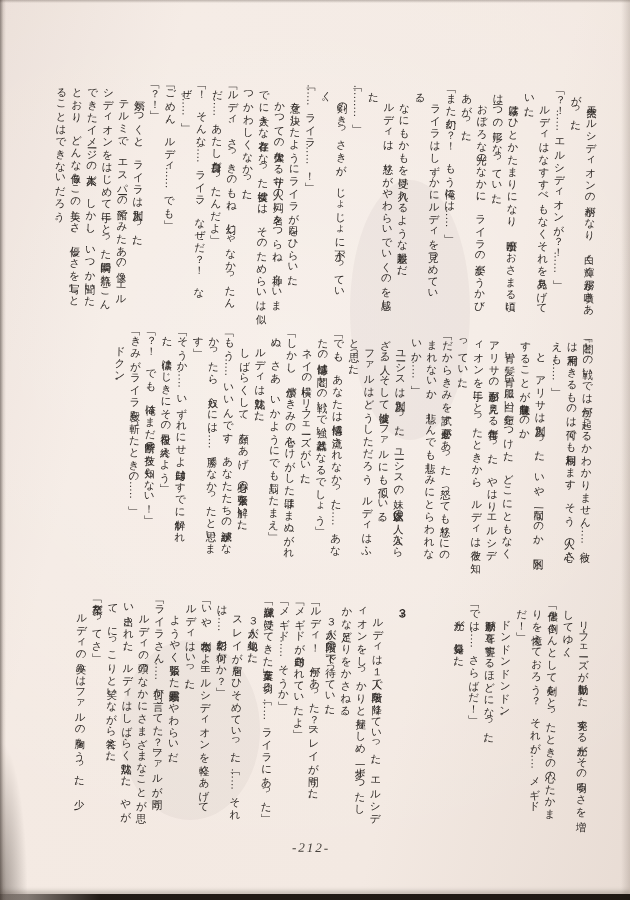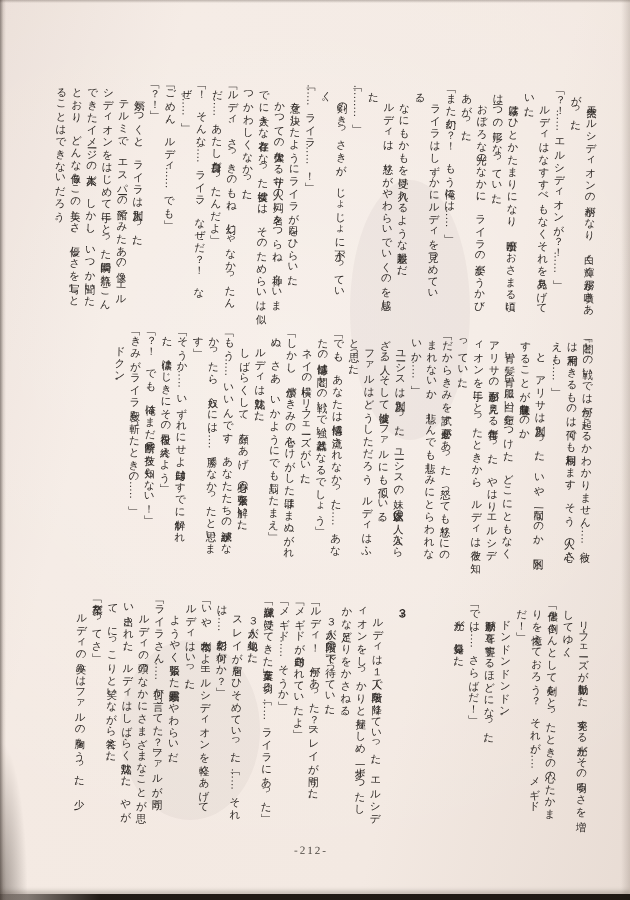--- a/index.html
+++ b/index.html
@@ -45,21 +45,21 @@
   #band1{top:84px;height:229px;}
   #band2{top:331px;height:227px;}
   #band3{top:599px;height:221px;}
   .band-part{margin:0;}
   .section-number{
     margin:0 42px 0 8px;font-size:11.5px;font-weight:700;
     letter-spacing:1px;color:#2e2926;
   }
   .page-number{
     position:absolute;bottom:44px;left:50%;transform:translateX(-50%);
-    font-size:11px;letter-spacing:2px;color:#45403b;
+    font-size:13px;letter-spacing:2px;color:#45403b;font-style:italic;
   }
 </style>
 </head>
 <body>
 
 <div class="paper">
   <div class="smudge a"></div>
   <div class="smudge b"></div>
 
   <div class="content">

